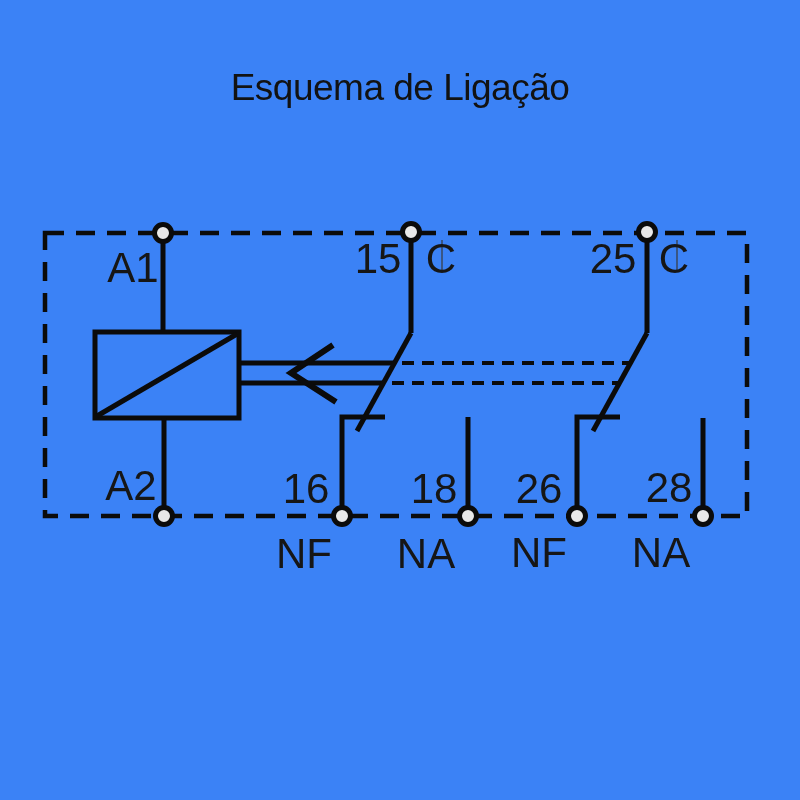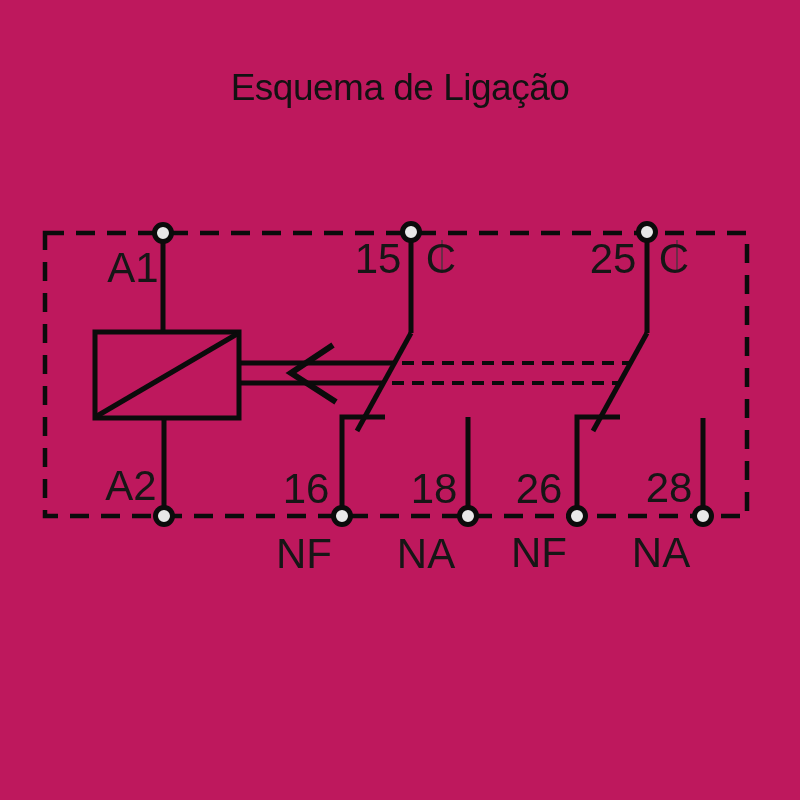--- a/index.html
+++ b/index.html
@@ -1,17 +1,17 @@
 <!DOCTYPE html>
 <html><head>
 <meta charset="utf-8">
 <style>
   html,body{margin:0;padding:0;}
   body{width:800px;height:800px;background:#e9e9e9;overflow:hidden;}
-  .stage{position:relative;width:800px;height:800px;background:#be185d;}
+  .stage{position:relative;width:800px;height:800px;background:#3b82f6;}
   svg{position:absolute;left:0;top:0;}
   .title-text{
     font-family:"Liberation Sans", sans-serif;
     font-size:37px;
     font-weight:500;
     fill:#121212;
     letter-spacing:-0.5px;
   }
   .lbl{
     font-family:"Liberation Sans", sans-serif;

